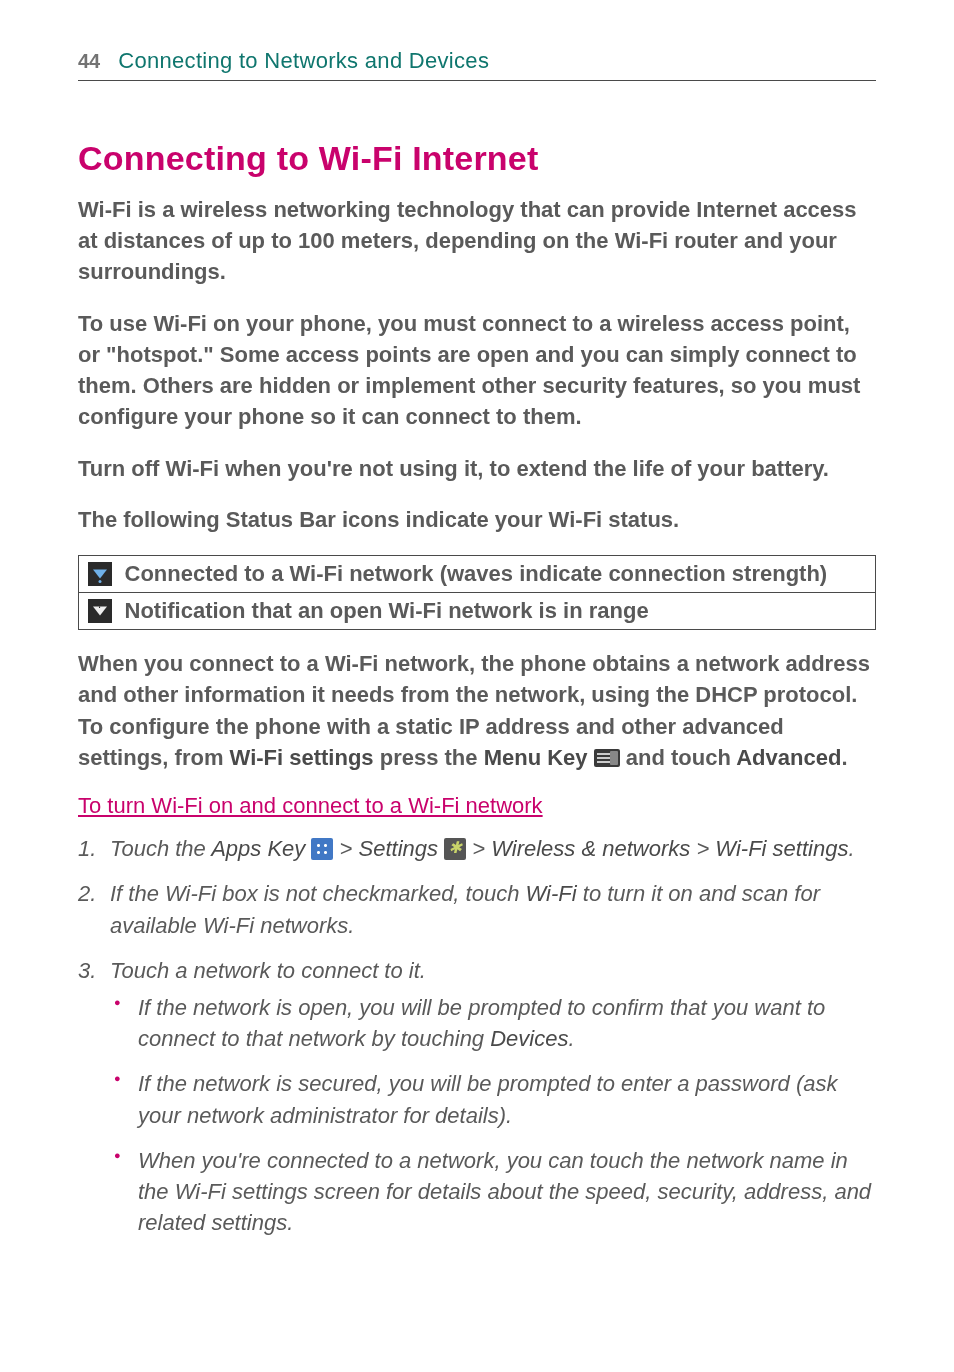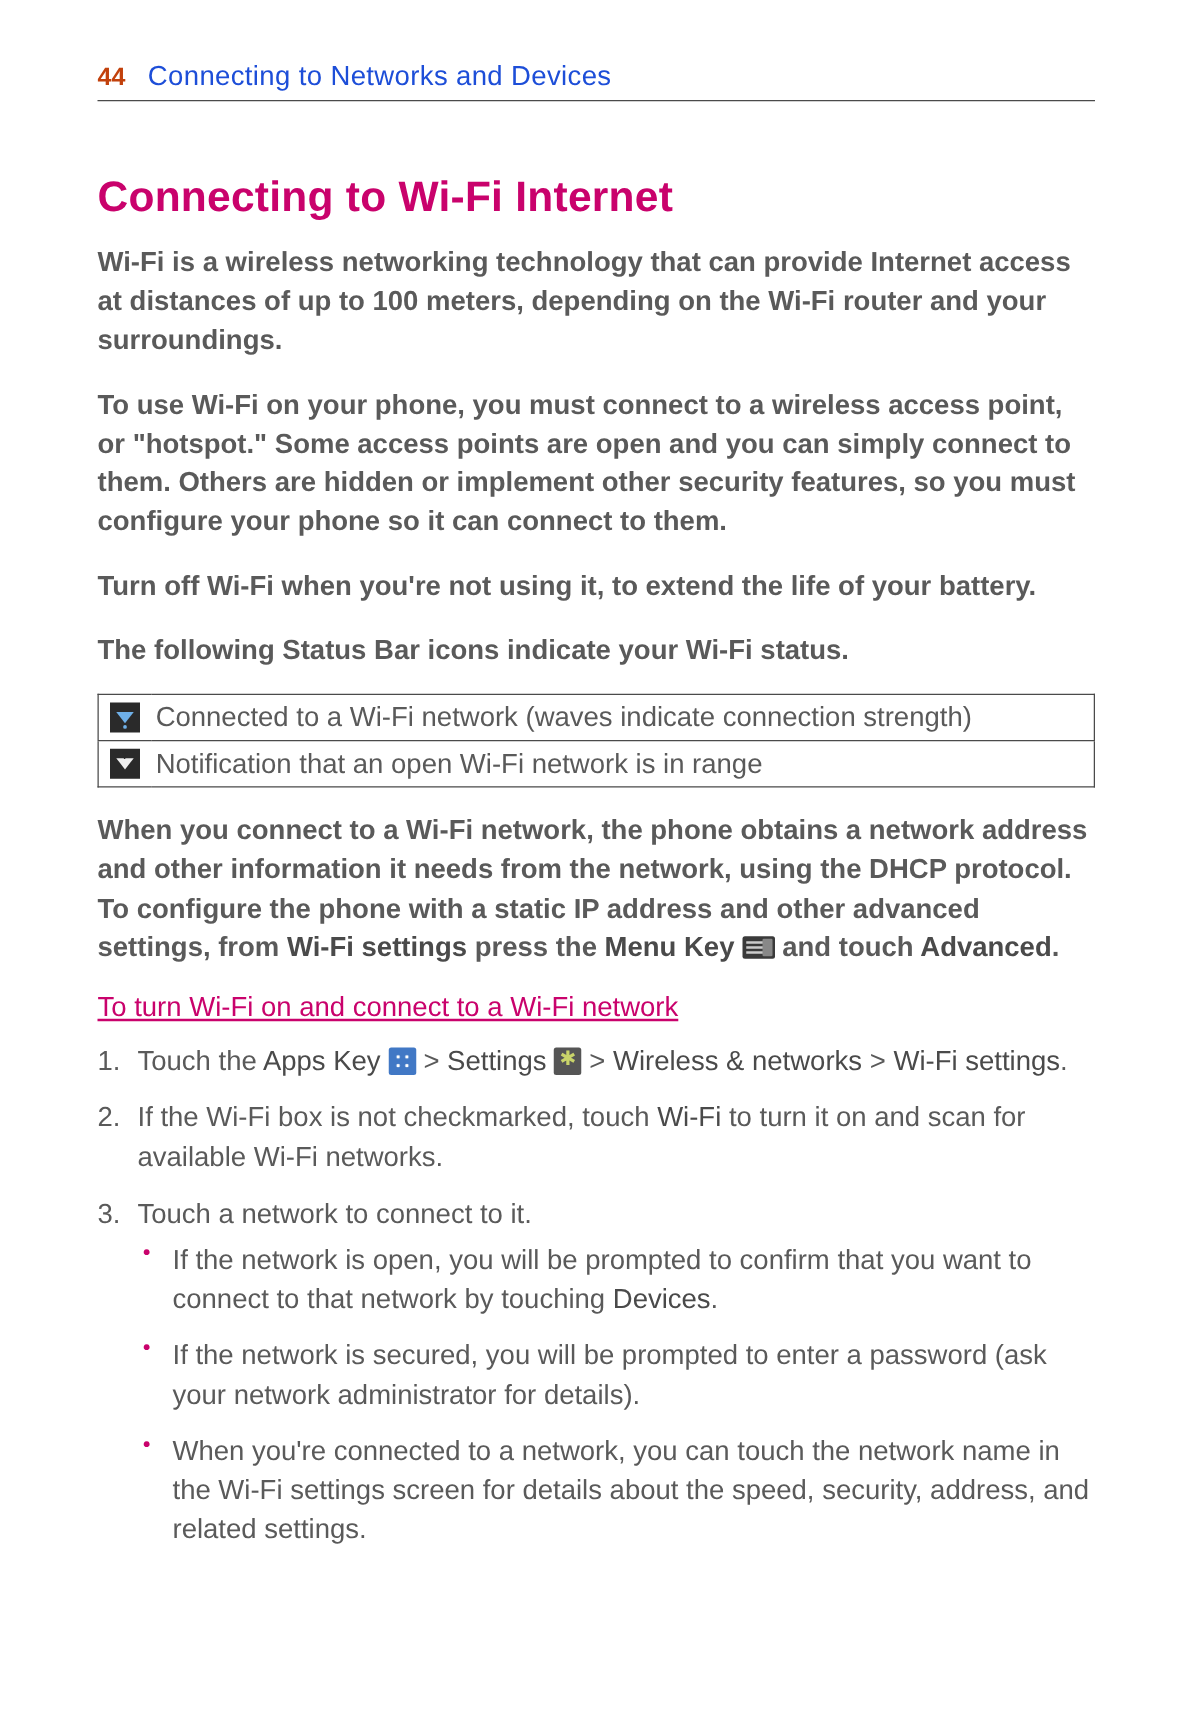--- a/index.html
+++ b/index.html
@@ -15,27 +15,27 @@
     padding: 48px 78px 60px 78px;
   }
   .header-row {
     display: flex;
     align-items: baseline;
     border-bottom: 1.5px solid #4a4a4a;
     padding-bottom: 6px;
     margin-bottom: 58px;
   }
   .page-num {
-    color: #c2410c;
+    color: #737373;
     font-weight: 600;
     font-size: 20px;
     margin-right: 18px;
   }
   .header-title {
-    color: #1d4ed8;
+    color: #0f766e;
     font-size: 22px;
     font-weight: 400;
     letter-spacing: 0.3px;
     text-align: center;
   }
   .h1 {
     color: #c9026c;
     font-size: 34px;
     font-weight: 600;
     letter-spacing: 0.2px;
@@ -59,21 +59,21 @@
   .icon-cell {
     width: 42px;
     text-align: center;
     vertical-align: middle;
     padding: 5px 6px;
   }
   .text-cell {
     font-size: 22px;
     color: #5a5a5a;
     padding: 5px 6px 5px 4px;
-    font-weight: 400;
+    font-weight: 700;
   }
   .status-icon {
     display: inline-block;
     width: 24px;
     height: 24px;
     background: #2a2a2a;
     position: relative;
     vertical-align: middle;
   }
   .status-icon.blue::before {
@@ -181,20 +181,21 @@
   }
   .ol > li {
     counter-increment: item;
     font-size: 22px;
     line-height: 1.42;
     color: #5a5a5a;
     padding-left: 32px;
     position: relative;
     margin-bottom: 14px;
     font-weight: 300;
+    font-style: italic;
   }
   .ol > li::before {
     content: counter(item) ".";
     position: absolute;
     left: 0;
     top: 0;
   }
   .ul {
     list-style: none;
     margin-top: 6px;

